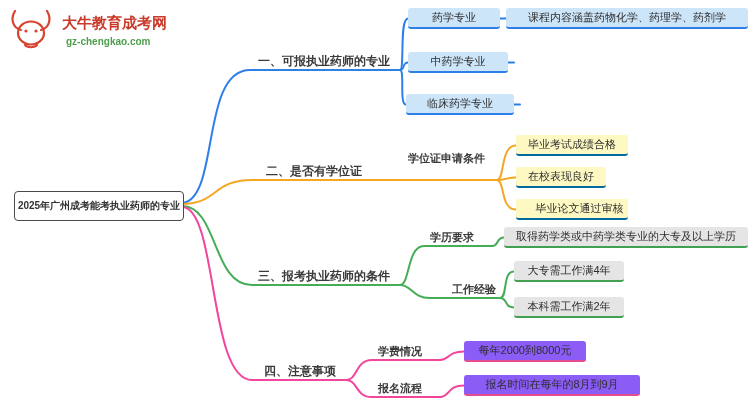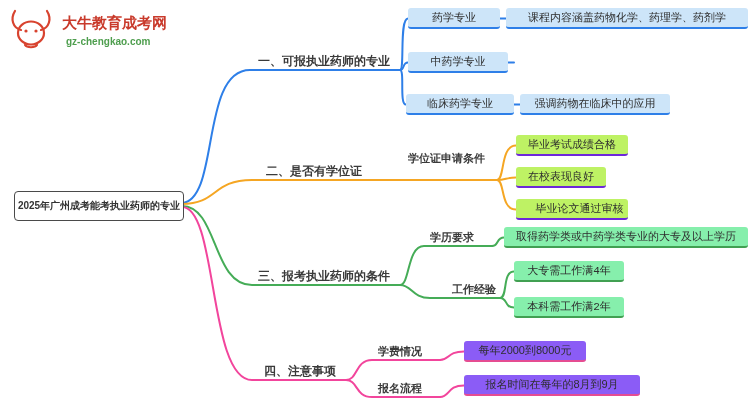--- a/index.html
+++ b/index.html
@@ -27,22 +27,22 @@
   .sub-label {
     position:absolute; font-size:11px; font-weight:600; color:#3a3a3a;
     white-space:nowrap;
   }
   .box {
     position:absolute; display:flex; align-items:center; justify-content:center;
     font-size:11px; font-weight:500; color:#2e2e2e; border-radius:3px;
     white-space:nowrap; box-sizing:border-box; padding:0 5px;
   }
   .blue-box   { background:#CDE5F9; border-bottom:2px solid #2E7FE8; }
-  .orange-box { background:#bef264; border-bottom:2px solid #6d28d9; }
-  .green-box  { background:#86efac; border-bottom:2px solid #41A052;font-family:Liberation Mono, monospace; }
+  .orange-box { background:#fef9c3; border-bottom:2px solid #0369a1; }
+  .green-box  { background:#e5e5e5; border-bottom:2px solid #41A052; }
   .pink-box   { background:#8b5cf6; border-bottom:2px solid #E54C92; }
 
   .logo { position:absolute; left:8px; top:6px; width:230px; height:52px; }
   .logo .icon { position:absolute; left:0; top:0; }
   .logo .name {
     position:absolute; left:54px; top:8px; font-size:15px; font-weight:700;
     color:#C93A2B; white-space:nowrap;
   }
   .logo .domain {
     position:absolute; left:58px; top:30px; font-size:10px; font-weight:600;
@@ -100,21 +100,20 @@
     <span class="domain">gz-chengkao.com</span>
   </div>
 
   <div class="root">2025年广州成考能考执业药师的专业</div>
 
   <div class="limb-label" style="left:258px; top:53px;">一、可报执业药师的专业</div>
   <div class="box blue-box" style="left:408px; top:8px;  width:92px;  height:21px;">药学专业</div>
   <div class="box blue-box" style="left:506px; top:8px;  width:242px; height:21px;">课程内容涵盖药物化学、药理学、药剂学</div>
   <div class="box blue-box" style="left:408px; top:52px; width:100px; height:21px;">中药学专业</div>
   <div class="box blue-box" style="left:406px; top:94px; width:108px; height:21px;">临床药学专业</div>
-  <div class="box blue-box" style="left:520px; top:94px; width:150px; height:21px;">强调药物在临床中的应用</div>
 
   <div class="limb-label" style="left:266px; top:163px;">二、是否有学位证</div>
   <div class="sub-label" style="left:408px; top:151px;">学位证申请条件</div>
   <div class="box orange-box" style="left:516px; top:135px; width:112px; height:21px;">毕业考试成绩合格</div>
   <div class="box orange-box" style="left:516px; top:167px; width:90px;  height:21px;font-family:Liberation Mono, monospace;">在校表现良好</div>
   <div class="box orange-box" style="left:516px; top:199px; width:112px; height:21px;padding-left:20px;">毕业论文通过审核</div>
 
   <div class="limb-label" style="left:258px; top:268px;">三、报考执业药师的条件</div>
   <div class="sub-label" style="left:430px; top:230px;">学历要求</div>
   <div class="box green-box" style="left:504px; top:227px; width:244px; height:21px;">取得药学类或中药学类专业的大专及以上学历</div>

